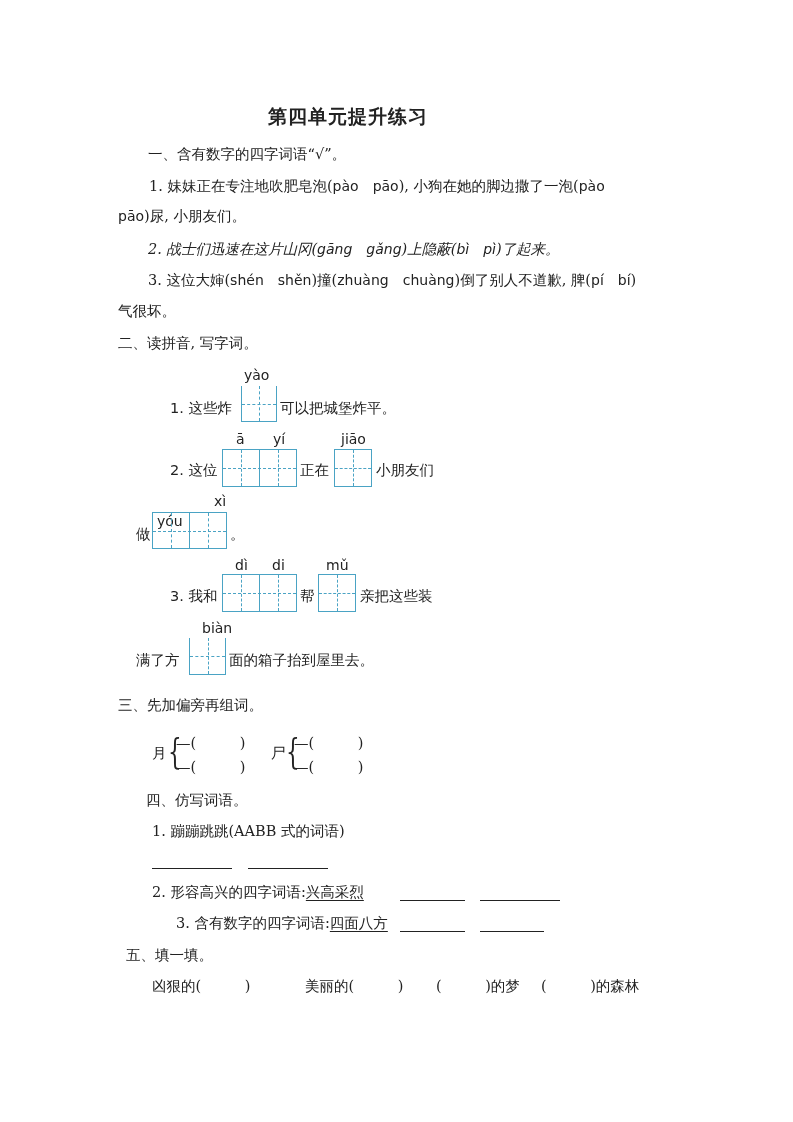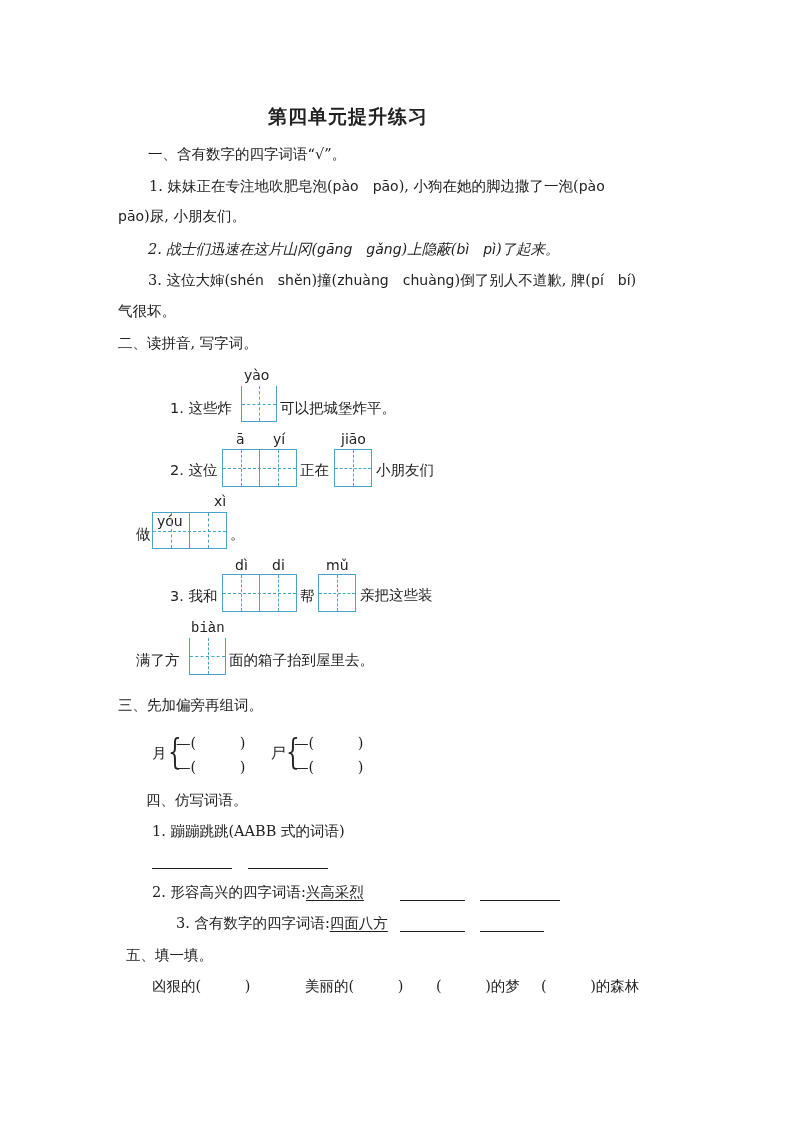--- a/index.html
+++ b/index.html
@@ -89,24 +89,24 @@
     <div class="sep" style="left:36px;"></div>
     <div class="v2" style="left:55px;"></div>
     <div class="h"></div>
 </div>
 <div class="abs t" style="left:300px;top:586px;font-family:'DejaVu Sans',sans-serif;">帮</div>
 <div class="pyl" style="left:326px;top:557px;">mǔ</div>
 <div class="box" style="left:318px;top:574px;width:38px;height:38px;">
     <div class="v"></div>
     <div class="h"></div>
   </div>
-<div class="abs t" style="left:360px;top:586px;font-family:Liberation Mono, monospace;">亲把这些装</div>
+<div class="abs t" style="left:360px;top:586px;font-family:Liberation Serif, serif;">亲把这些装</div>
 
 <div class="abs t" style="left:136px;top:650px;font-family:'DejaVu Sans',sans-serif;">满了方</div>
-<div class="pyl" style="left:191px;top:620px;font-family:Liberation Mono, monospace;">biàn</div>
+<div class="pyl" style="left:202px;top:620px;">biàn</div>
 <div class="box open" style="left:189px;top:638px;width:37px;height:37px;">
     <div class="v"></div>
     <div class="h"></div>
   </div>
 <div class="abs t" style="left:229px;top:650px;font-family:'DejaVu Sans',sans-serif;">面的箱子抬到屋里去。</div>
 
 <div class="abs t" style="left:118px;top:695px;">三、先加偏旁再组词。</div>
 
 <div class="abs t" style="left:152px;top:743px;">月</div>
 <div class="brace" style="left:168px;top:734px;">{</div>

